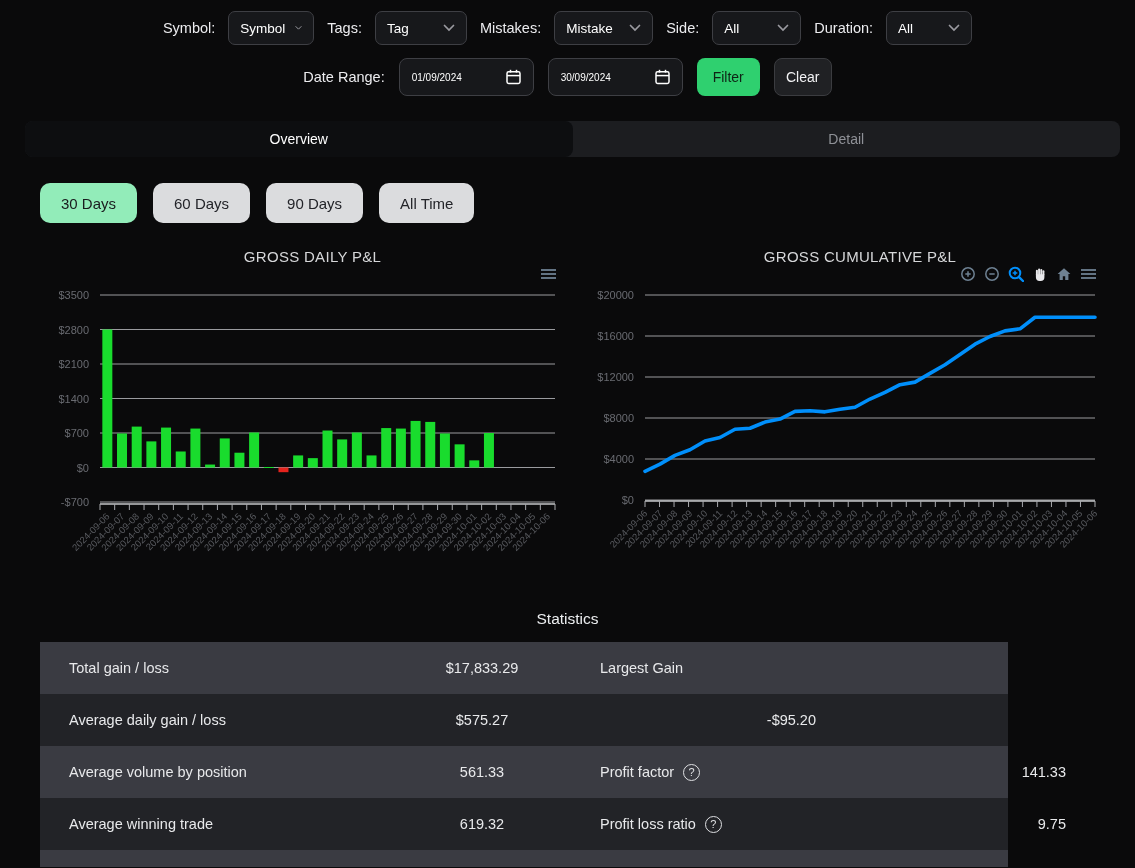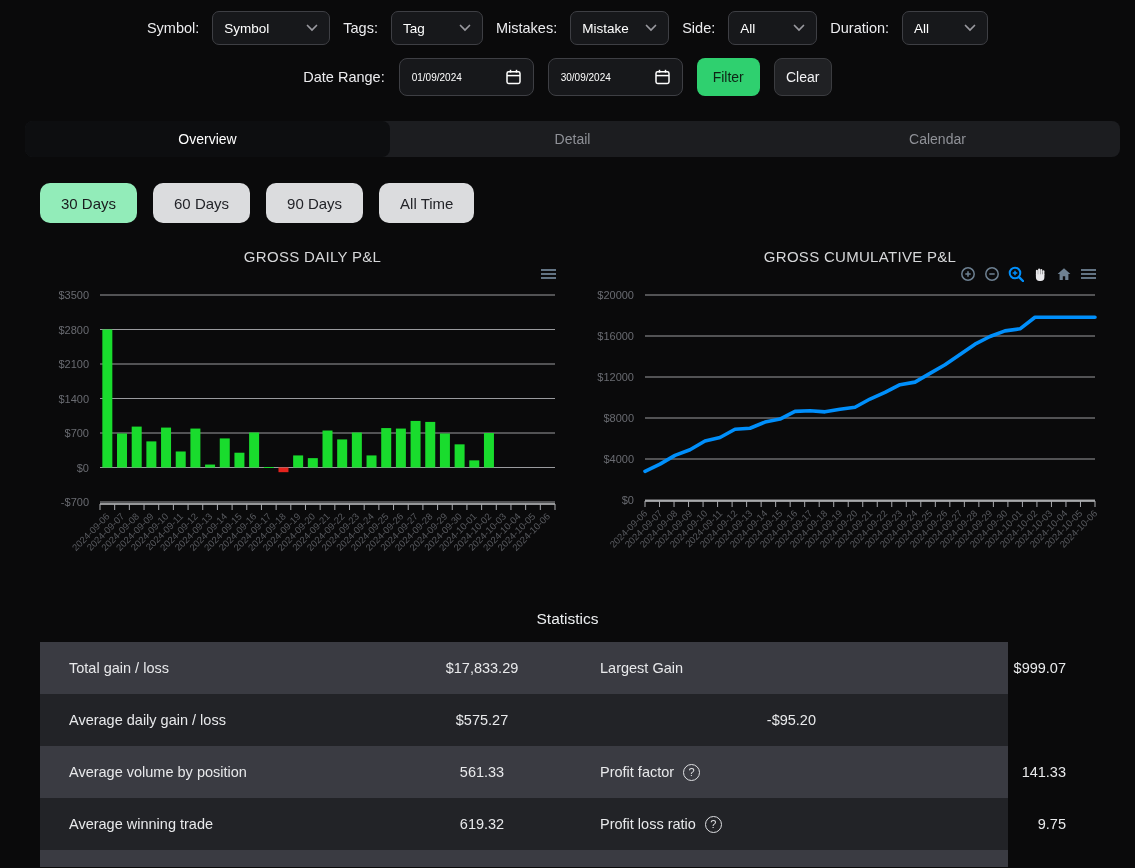--- a/index.html
+++ b/index.html
@@ -8,21 +8,21 @@
 
   
   .frow { display:flex; justify-content:center; align-items:center; gap:13px; }
   .frow1 { margin-top:10px; height:36px; }
   .frow2 { margin-top:12px; height:38px; gap:14px; }
   .flabel { font-size:14.5px; color:#ececef; }
   .select { display:inline-flex; align-items:center; justify-content:space-between;
             gap:10px; height:34px; padding:0 11px; background:#17181b;
             border:1px solid #3e3f44; border-radius:7px; font-size:13.5px;
             color:#fff; cursor:pointer; }
-  .sel-symbol{width:118px}.sel-tag{width:92px}.sel-mistake{width:99px}
+  .sel-symbol{width:86px}.sel-tag{width:92px}.sel-mistake{width:99px}
   .sel-side{width:89px}.sel-duration{width:86px}
   .dateinput { display:inline-flex; align-items:center; justify-content:space-between;
                width:135px; height:38px; padding:0 12px; background:#17181b;
                border:1px solid #3e3f44; border-radius:8px; font-size:10px; color:#fff; }
   .btn { height:38px; border:none; border-radius:8px; font-size:14px; cursor:pointer;
          font-family:inherit; }
   .btn-filter { width:63px; background:#2fd06f; color:#0e2415; }
   .btn-clear  { width:58px; background:#202124; border:1px solid #3b3c40; color:#f2f2f4; }
 
   
@@ -130,21 +130,20 @@
         <line x1="10.5" y1="0.8" x2="10.5" y2="3.6" stroke="#ffffff" stroke-width="1.5"></line>
       </svg>
   </div>
   <button class="btn btn-filter">Filter</button>
   <button class="btn btn-clear">Clear</button>
 </div>
 
 <div class="tabbar">
   <div class="tab active">Overview</div>
   <div class="tab">Detail</div>
-  <div class="tab">Calendar</div>
 </div>
 
 <div class="periods">
   <button class="pbtn active">30 Days</button>
   <button class="pbtn">60 Days</button>
   <button class="pbtn">90 Days</button>
   <button class="pbtn">All Time</button>
 </div>
 
 <div class="charts">
@@ -401,21 +400,20 @@
 
 <div class="stats-heading">Statistics</div>
 
 <div class="stats-table">
   <div class="srow light">
     <div class="c-label">Total gain / loss</div>
     <div class="c-value">$17,833.29</div>
     <div class="c-label2">
         <span>Largest Gain</span>
       </div>
-    <div class="c-value2">$999.07</div>
   </div>
   <div class="srow dark">
     <div class="c-label">Average daily gain / loss</div>
     <div class="c-value">$575.27</div>
     <div class="c-value2">-$95.20</div>
   </div>
   <div class="srow light">
     <div class="c-label">Average volume by position</div>
     <div class="c-value">561.33</div>
     <div class="c-label2">

